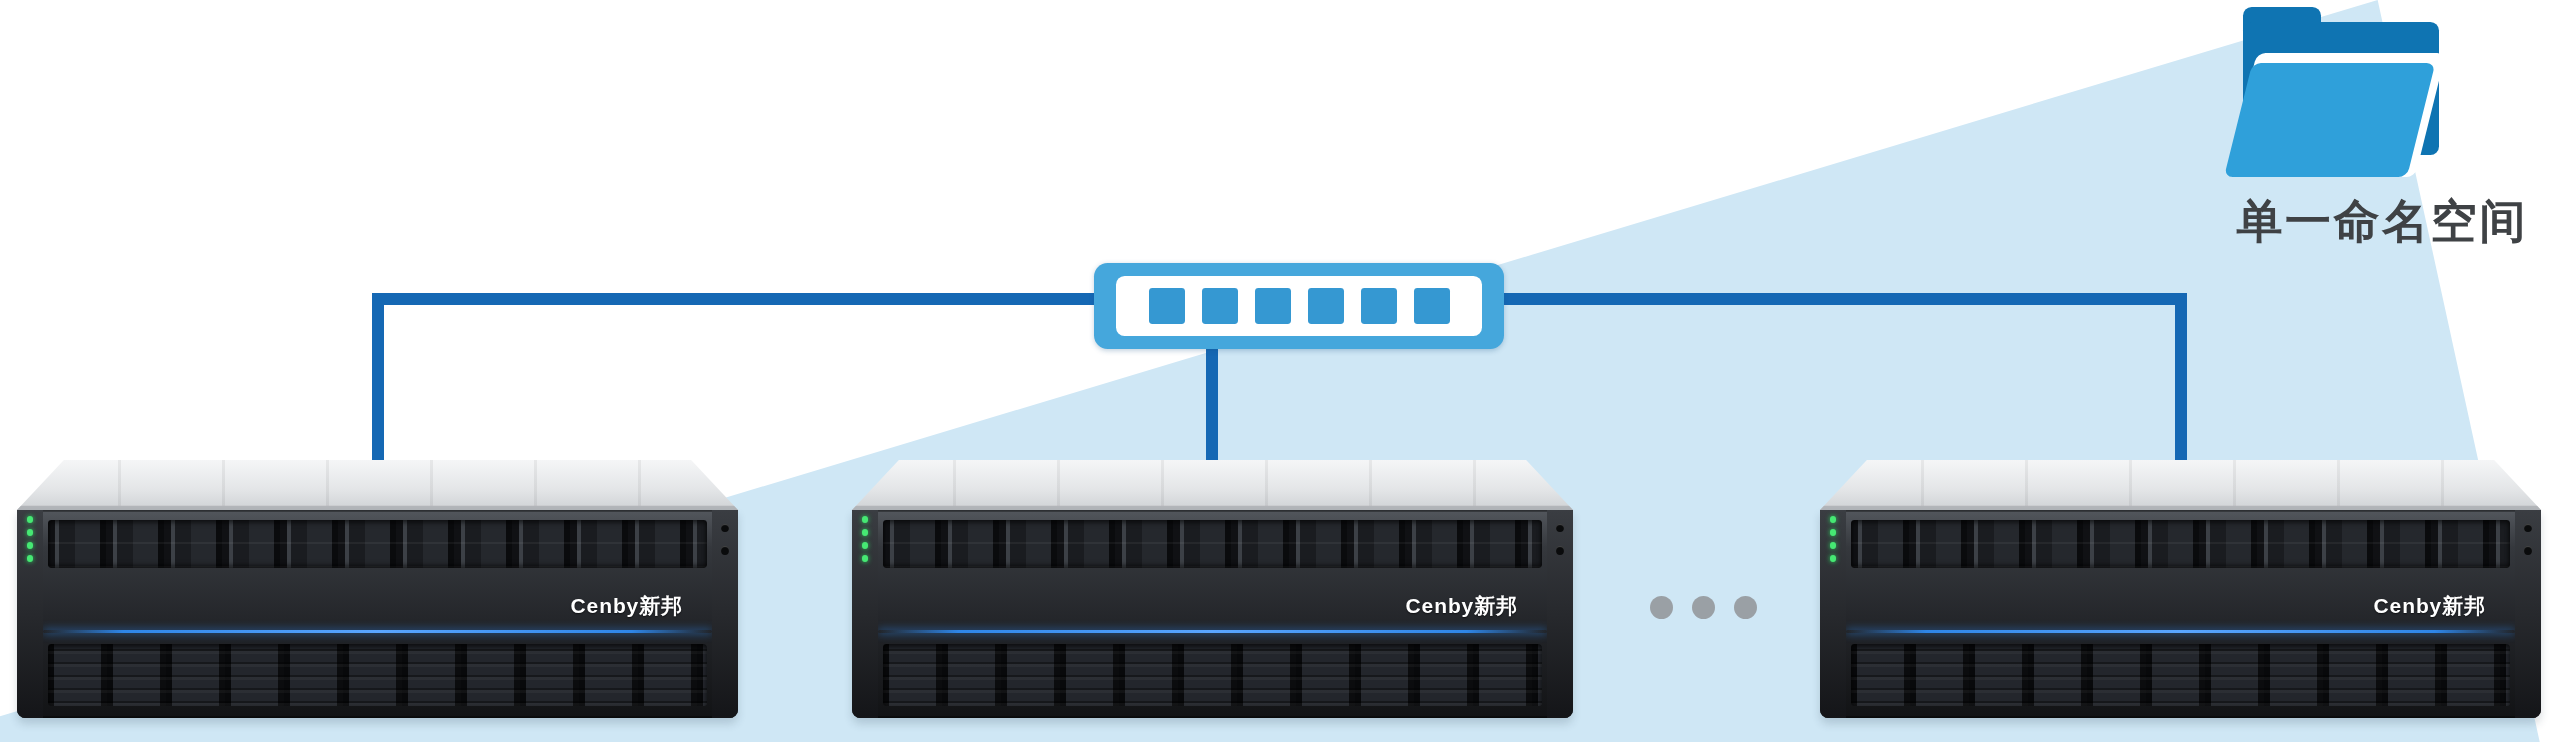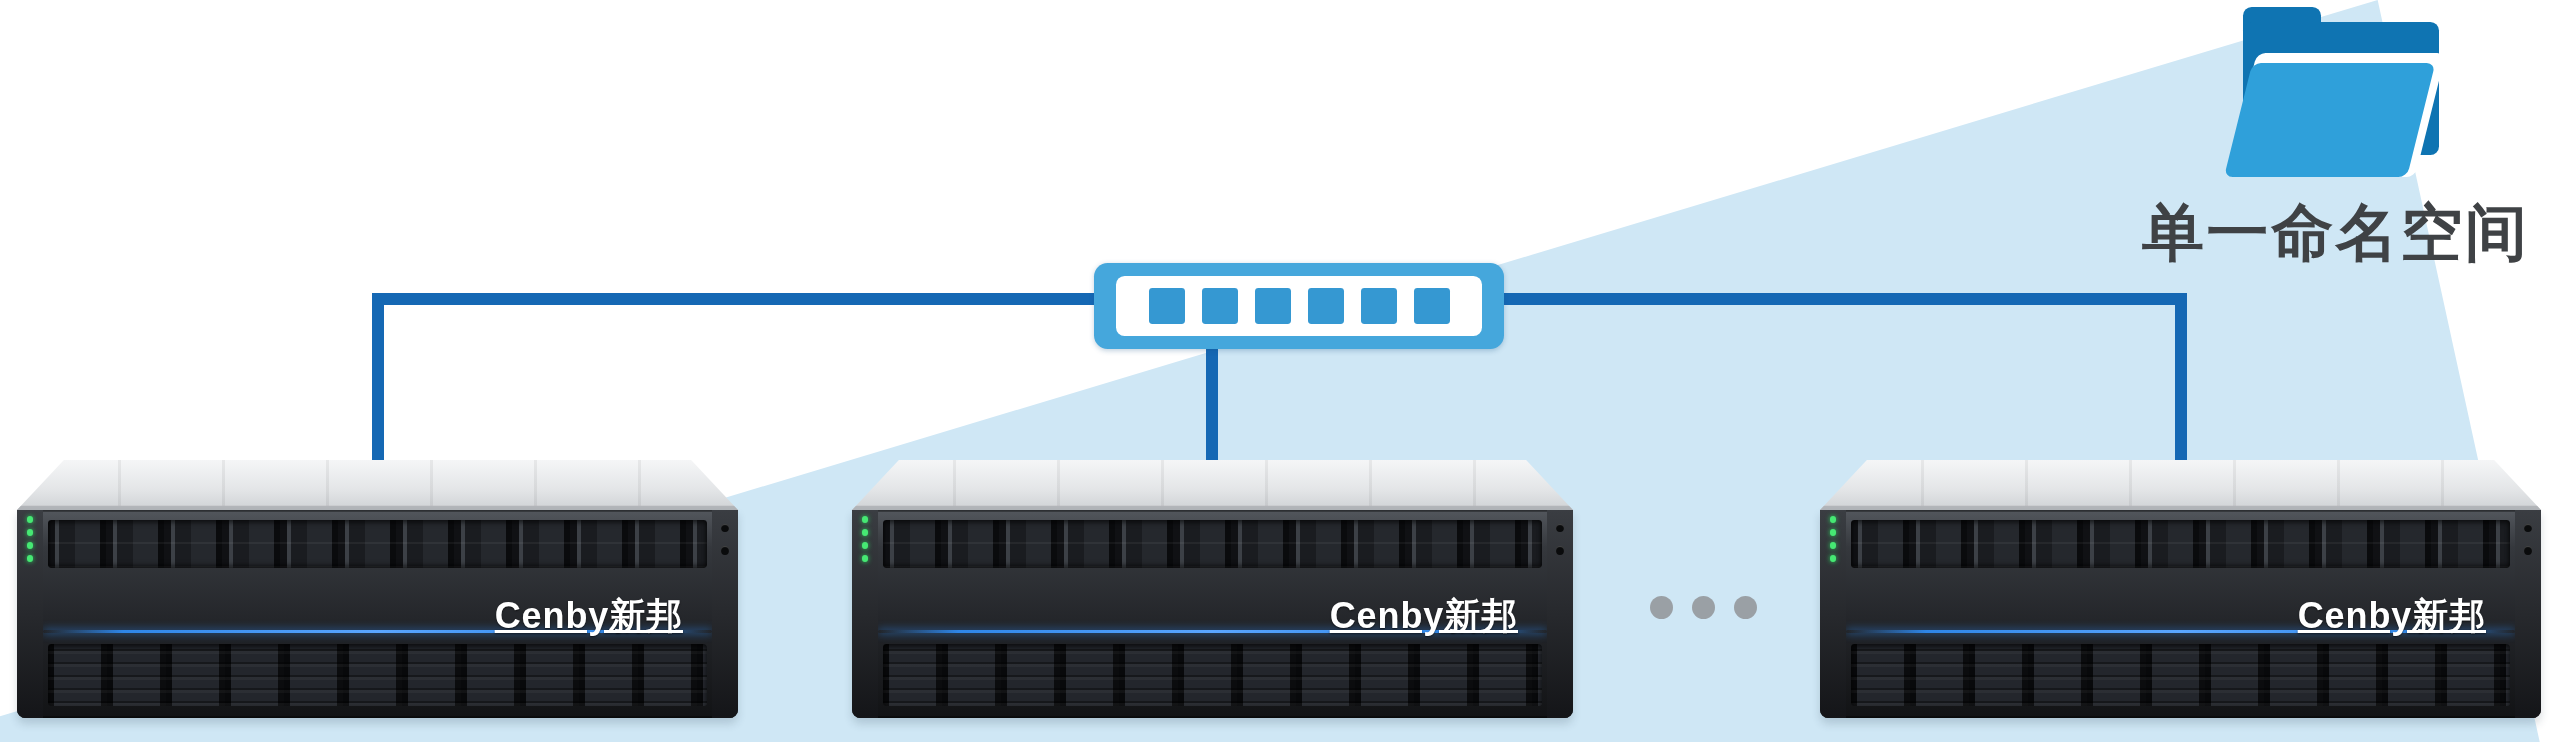--- a/index.html
+++ b/index.html
@@ -55,21 +55,21 @@
     background:#ffffff;border-radius:8.6px;
     transform:skewX(-14deg);transform-origin:0 100%;
   }
   .folder-front{
     position:absolute;left:0;bottom:0;width:85%;height:67%;
     background:var(--folder-front,#2fa0da);border-radius:8.6px;
     transform:skewX(-14deg);transform-origin:0 100%;
   }
   .namespace-label{
     position:absolute;left:2142px;top:191px;width:386px;
-    text-align:center;font-size:62px;font-weight:600;color:#3f4245;
+    text-align:right;font-size:46px;font-weight:600;color:#3f4245;
     letter-spacing:2.6px;white-space:nowrap;
   }
 
   
   .dots{position:absolute;left:1650px;top:596px;display:flex;gap:19px;}
   .dot{width:23px;height:23px;border-radius:50%;background:var(--dot,#9aa0a5);}
 
   
   .array{position:absolute;top:460px;width:721px;height:258px;}
   #array-1{left:17px;}
@@ -107,22 +107,22 @@
       repeating-linear-gradient(90deg,#101114 0 6.9px,#3c4046 6.9px 11px,#1a1c20 11px 27.5px,#25282d 27.5px 52px,#0a0b0d 52px 58px);
     box-shadow:inset 0 2.6px 5.2px rgba(0,0,0,.6), inset 0 -2.6px 5.2px rgba(0,0,0,.6);
   }
   .accent{
     position:absolute;left:26px;right:26px;top:120px;height:3.4px;border-radius:1.7px;
     background:linear-gradient(90deg, rgba(46,134,232,0) 0%, var(--accent,#2e86e8) 12%, #5aa6ff 50%, var(--accent,#2e86e8) 88%, rgba(46,134,232,0) 100%);
     box-shadow:0 0 8.6px rgba(46,134,232,.9);
   }
   .brand{
     position:absolute;right:55px;top:82px;
-    color:#ffffff;font-size:36px;font-weight:bold;letter-spacing:0.9px;
-    text-shadow:0 0.9px 1.7px rgba(0,0,0,.6);white-space:nowrap;text-decoration:underline;
+    color:#ffffff;font-size:21px;font-weight:bold;letter-spacing:0.9px;
+    text-shadow:0 0.9px 1.7px rgba(0,0,0,.6);white-space:nowrap;
   }
   .drives.bottom{
     top:134px;bottom:12px;
     background:
       repeating-linear-gradient(0deg, rgba(255,255,255,.04) 0 2.6px, rgba(0,0,0,.38) 2.6px 5.2px, rgba(0,0,0,0) 5.2px 13px),
       repeating-linear-gradient(90deg,#08090b 0 6px,#23262c 6px 53px,#0b0c0e 53px 59px);
     box-shadow:inset 0 2.6px 5.2px rgba(0,0,0,.7);
   }
 </style>
 </head>

